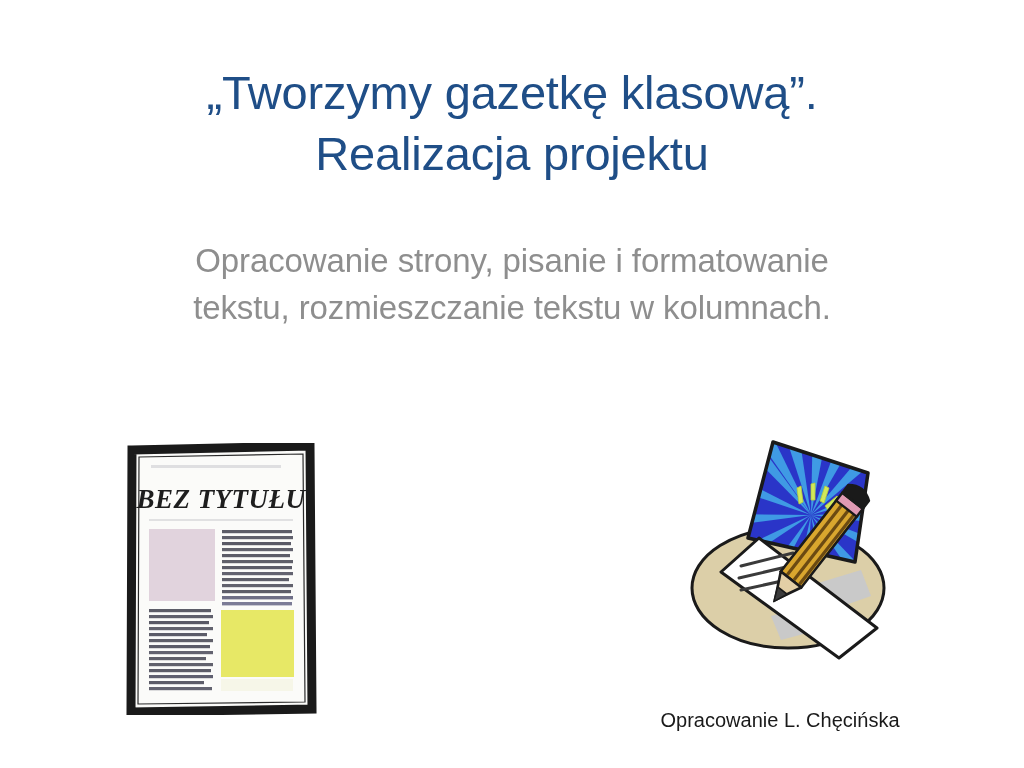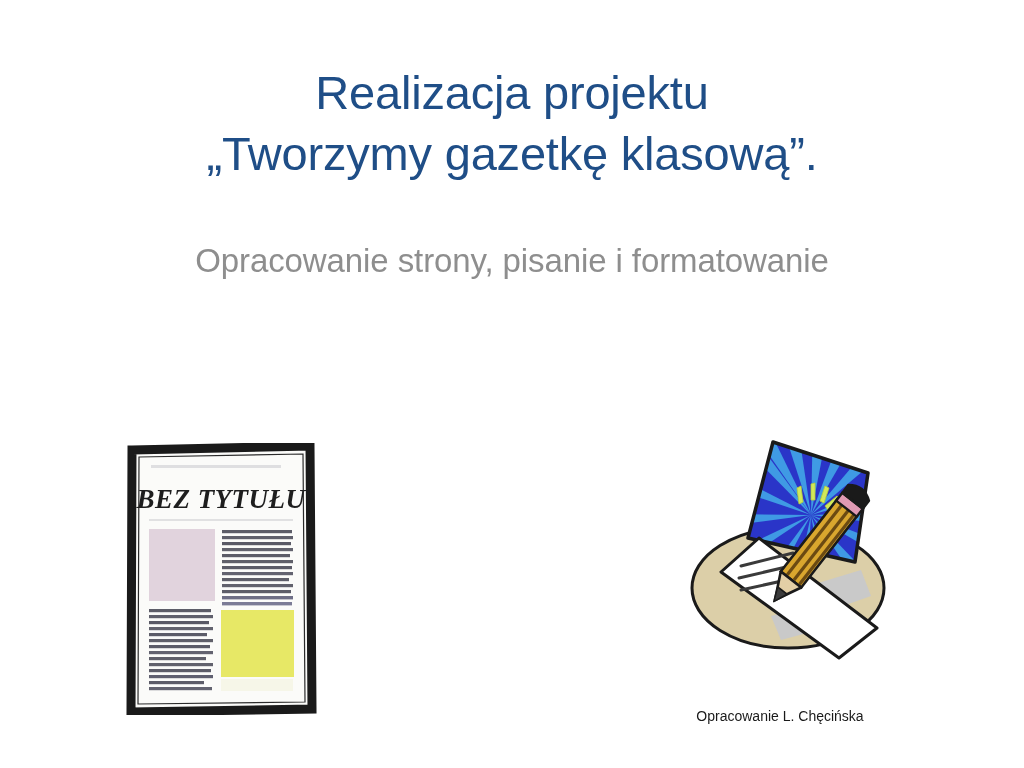--- a/index.html
+++ b/index.html
@@ -78,38 +78,39 @@
 
   
   .caption {
     position: absolute;
     left: 620px;
     top: 708px;
     width: 320px;
     text-align: center;
     color: #1a1a1a;
     font-family: "Liberation Sans", sans-serif;
-    font-size: 14px;
+    font-size: 20px;
     line-height: 1.2;
     font-weight: 400;
     white-space: nowrap;
   }
 </style>
 </head>
 <body>
 
 <div class="slide">
 
   <div class="title-block">
+    <span class="title-line">„Tworzymy gazetkę klasową”.</span>
     <span class="title-line">Realizacja projektu</span>
-    <span class="title-line">„Tworzymy gazetkę klasową”.</span>
   </div>
 
   <div class="subtitle-block">
     <span class="subtitle-line">Opracowanie strony, pisanie i formatowanie</span>
+    <span class="subtitle-line">tekstu, rozmieszczanie tekstu w kolumnach.</span>
   </div>
 
   <div class="newspaper">
     <svg class="np-svg" viewBox="0 0 188 272" xmlns="http://www.w3.org/2000/svg">
       <defs>
         <filter id="npblur" x="-10%" y="-10%" width="120%" height="120%">
           <feGaussianBlur stdDeviation="0.75"></feGaussianBlur>
         </filter>
         <filter id="npblur2" x="-10%" y="-10%" width="120%" height="120%">
           <feGaussianBlur stdDeviation="0.45"></feGaussianBlur>

